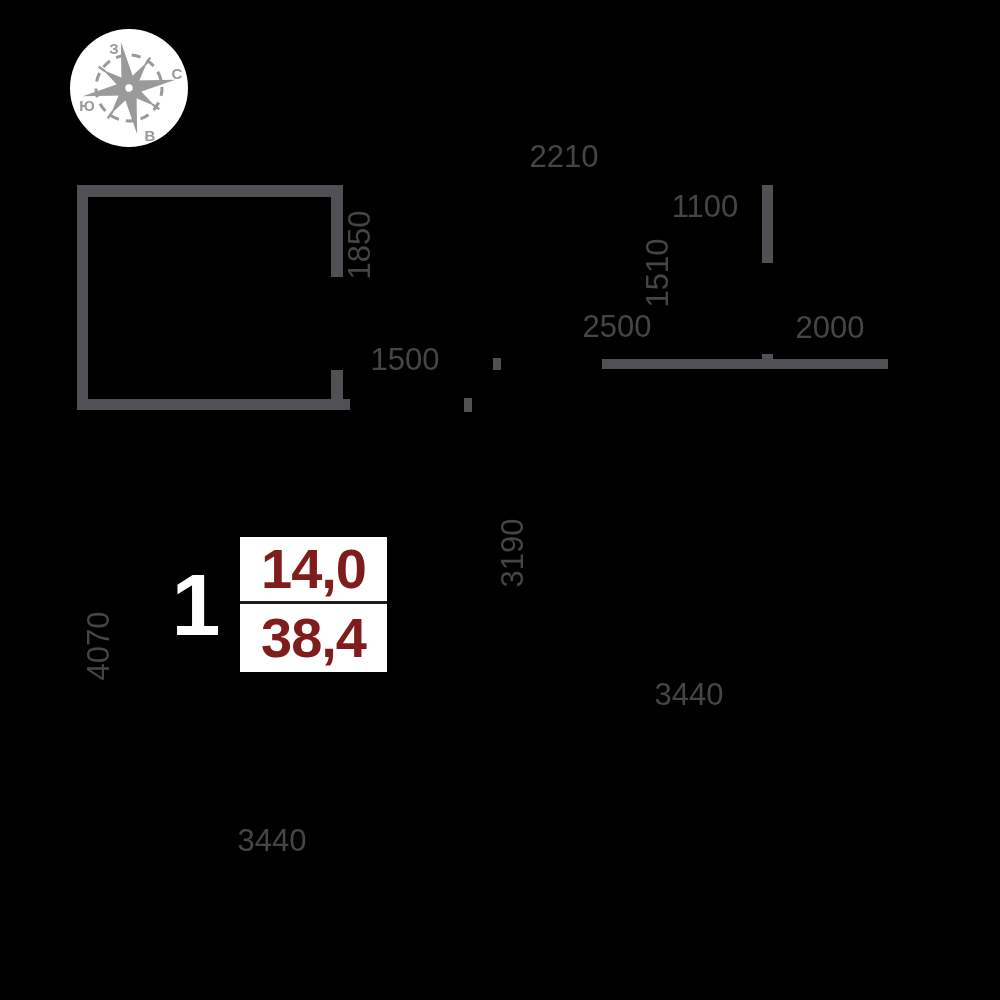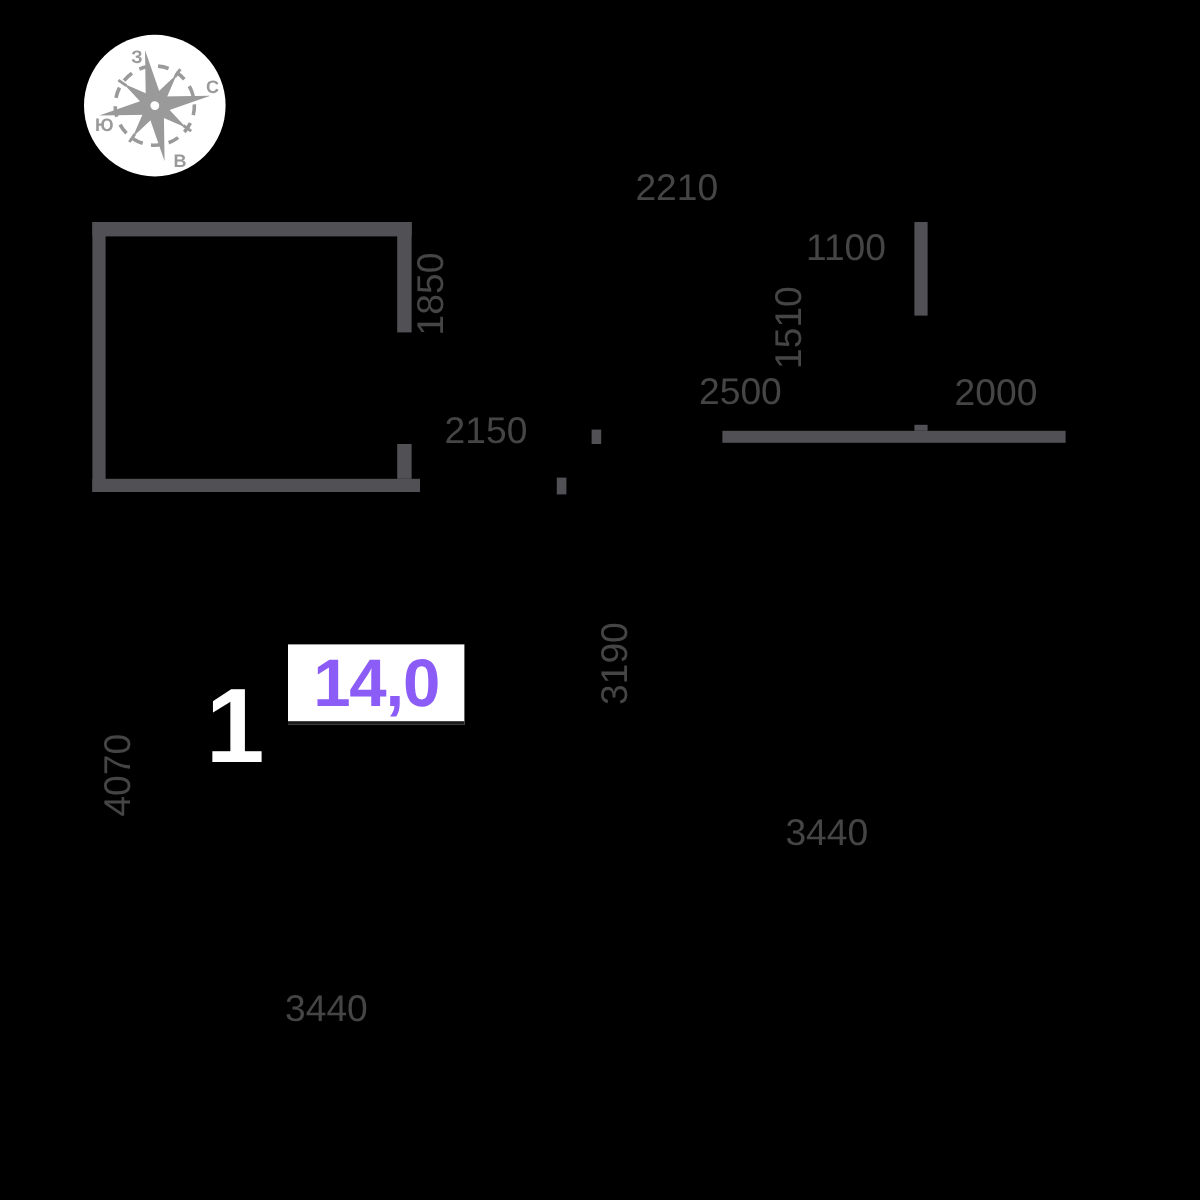--- a/index.html
+++ b/index.html
@@ -31,21 +31,21 @@
     position: absolute; left: 158px; top: 537px; width: 76px; height: 135px;
     display: flex; align-items: center; justify-content: center;
     color: #fff; font-size: 88px; font-weight: bold; line-height: 1;
   }
   .info-box {
     position: absolute; left: 240px; top: 537px; width: 147px;
     background: #fff;
   }
   .info-cell {
     display: flex; align-items: center; justify-content: center;
-    font-weight: bold; font-size: 56px; color: #8b5cf6;
+    font-weight: bold; font-size: 56px; color: #7f1d1d;
     letter-spacing: -1px; line-height: 1;
   }
   .info-cell.top { height: 64px; }
   .info-cell.bottom { height: 68px; }
   .info-divider { height: 3px; background: #1c1c1c; }
 </style>
 </head>
 <body>
 
 <div class="canvas">
@@ -88,25 +88,26 @@
   <div class="wall" style="left:762px; top:185px; width:11px;  height:78px;"></div>
   <div class="wall" style="left:602px; top:359px; width:286px; height:10px;"></div>
   <div class="wall" style="left:762px; top:354px; width:11px;  height:5px;"></div>
 
   <div class="dim" style="left:564px; top:156px;">2210</div>
   <div class="dim" style="left:705px; top:206px;">1100</div>
   <div class="dim rot" style="left:657px; top:273px;">1510</div>
   <div class="dim" style="left:617px; top:326px;text-align:center;">2500</div>
   <div class="dim" style="left:830px; top:327px;">2000</div>
   <div class="dim rot" style="left:359px; top:245px;">1850</div>
-  <div class="dim" style="left:405px; top:359px;">2150</div>
+  <div class="dim" style="left:405px; top:359px;">1500</div>
   <div class="dim rot" style="left:512px; top:553px;">3190</div>
   <div class="dim" style="left:689px; top:694px;">3440</div>
   <div class="dim rot" style="left:98px;  top:646px;">4070</div>
   <div class="dim" style="left:272px; top:840px;">3440</div>
 
   <div class="unit-number">1</div>
   <div class="info-box">
     <div class="info-cell top">14,0</div>
     <div class="info-divider"></div>
+    <div class="info-cell bottom">38,4</div>
   </div>
 
 </div>
 
 </body></html>

